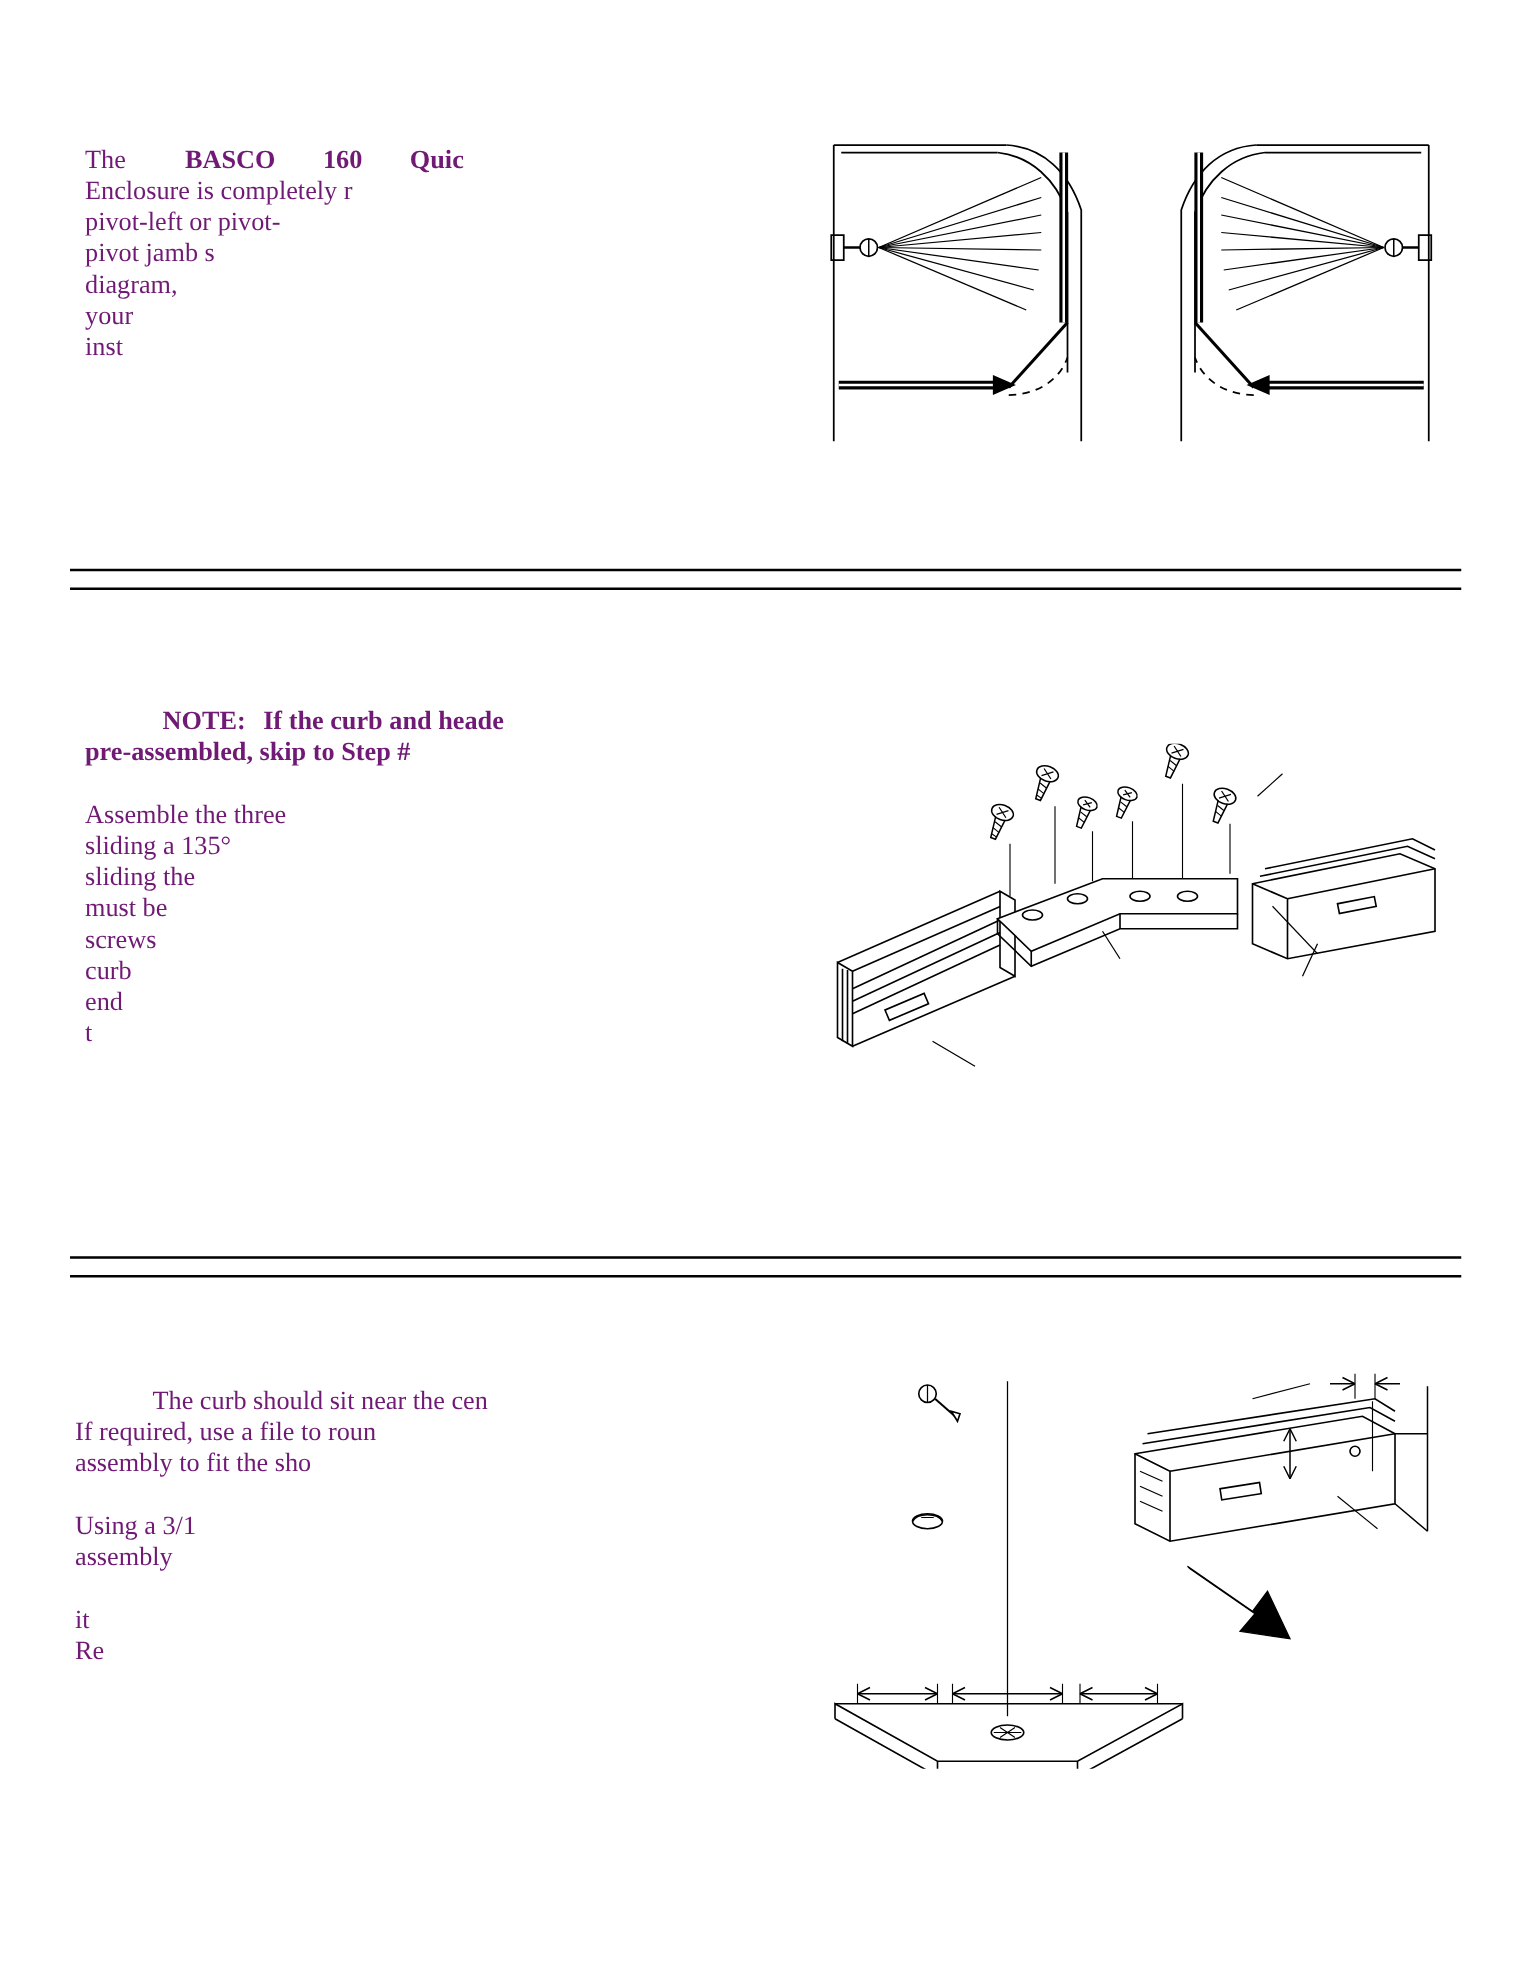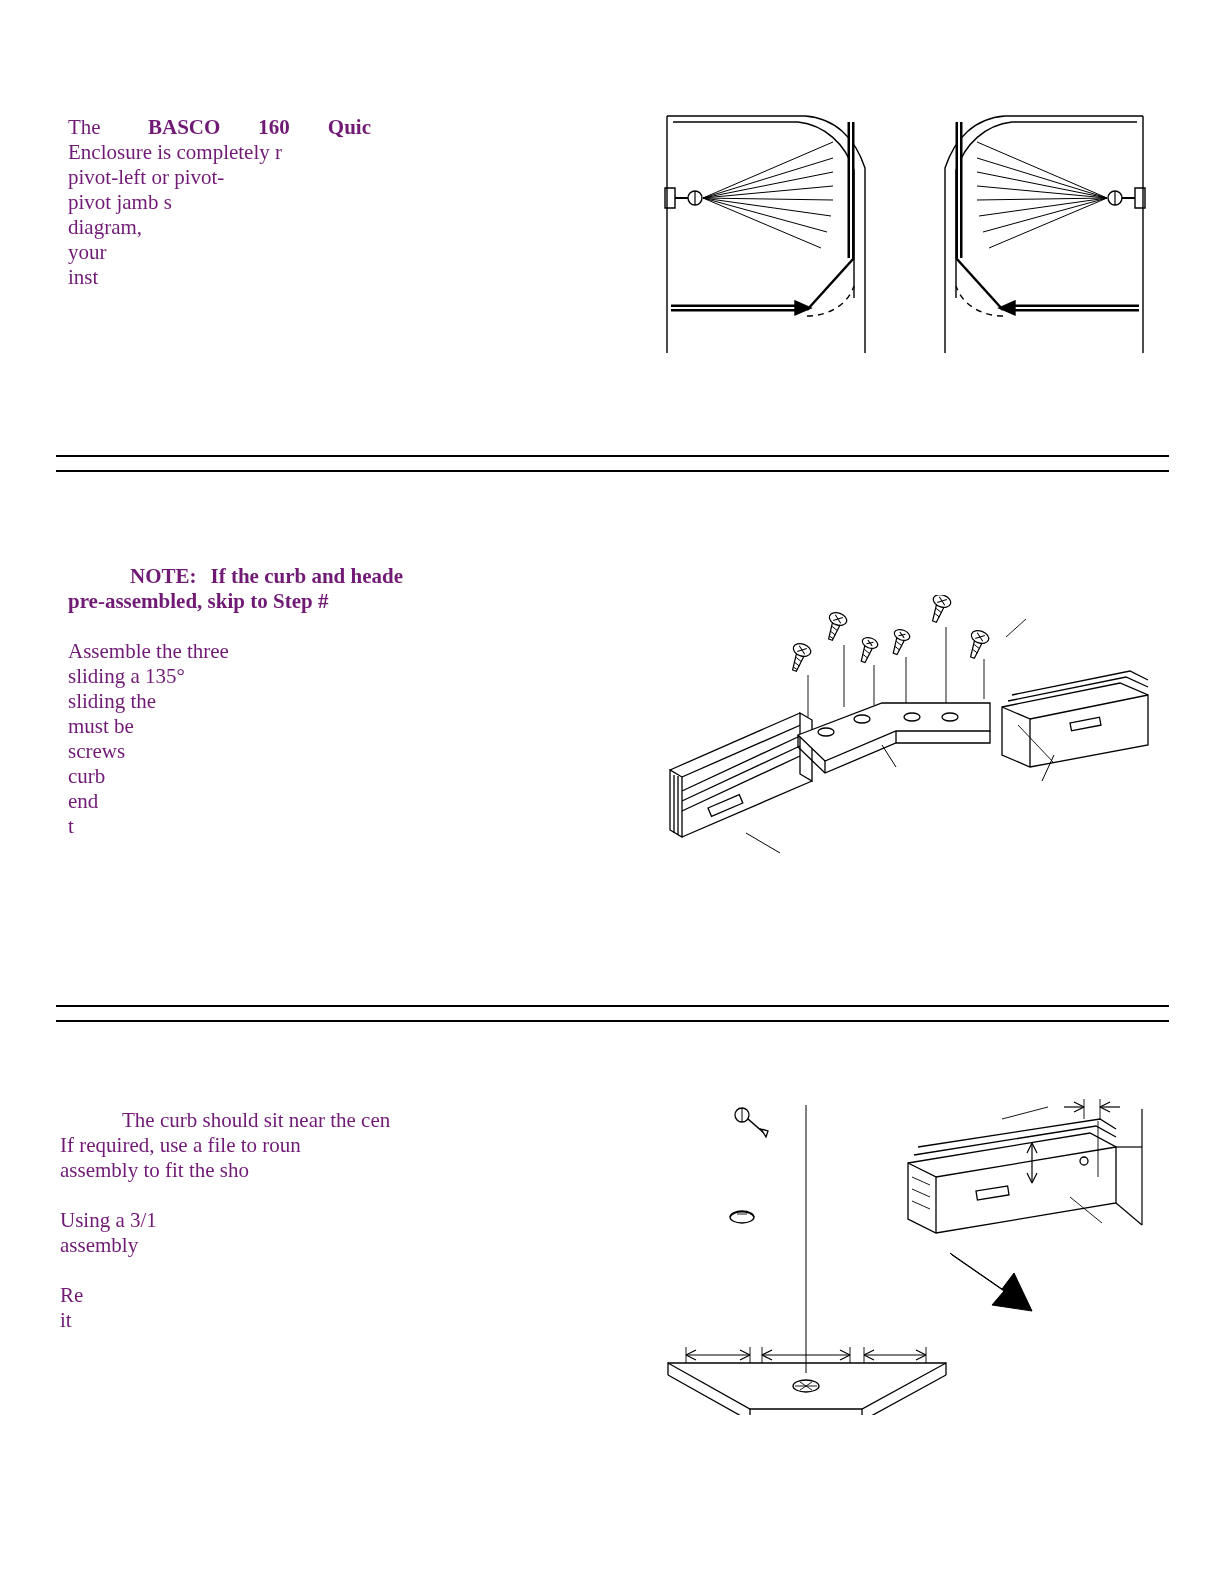--- a/index.html
+++ b/index.html
@@ -272,22 +272,22 @@
   <div class="text-block" style="left:60px; top:1108px; width:420px;">
     <p>
       <span class="indent-lead"></span><span>The curb should sit near the cen</span>
     </p>
     <p>If required, use a file to roun</p>
     <p>assembly to fit the sho</p>
     <p style="height:25px;">&nbsp;</p>
     <p>Using a 3/1</p>
     <p>assembly</p>
     <p style="height:25px;">&nbsp;</p>
+    <p>it</p>
     <p>Re</p>
-    <p>it</p>
   </div>
 
   <div class="figure" style="left:650px; top:1085px; width:510px; height:330px;">
     <svg width="510" height="330" viewBox="0 0 510 330" xmlns="http://www.w3.org/2000/svg">
       <g fill="none" stroke="#000" stroke-width="1.3">
 
         <path d="M156 20 L156 288" stroke-width="1"></path>
 
         <g transform="translate(92,30)">
           <circle cx="0" cy="0" r="7" fill="#fff"></circle>

